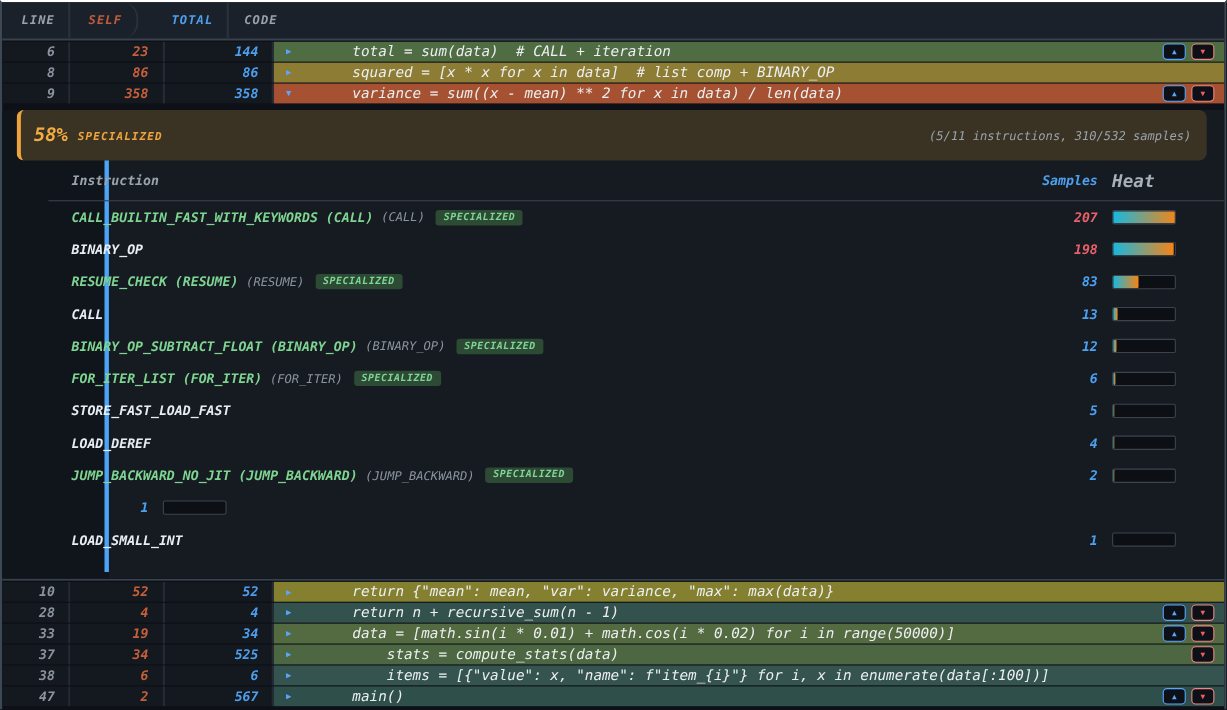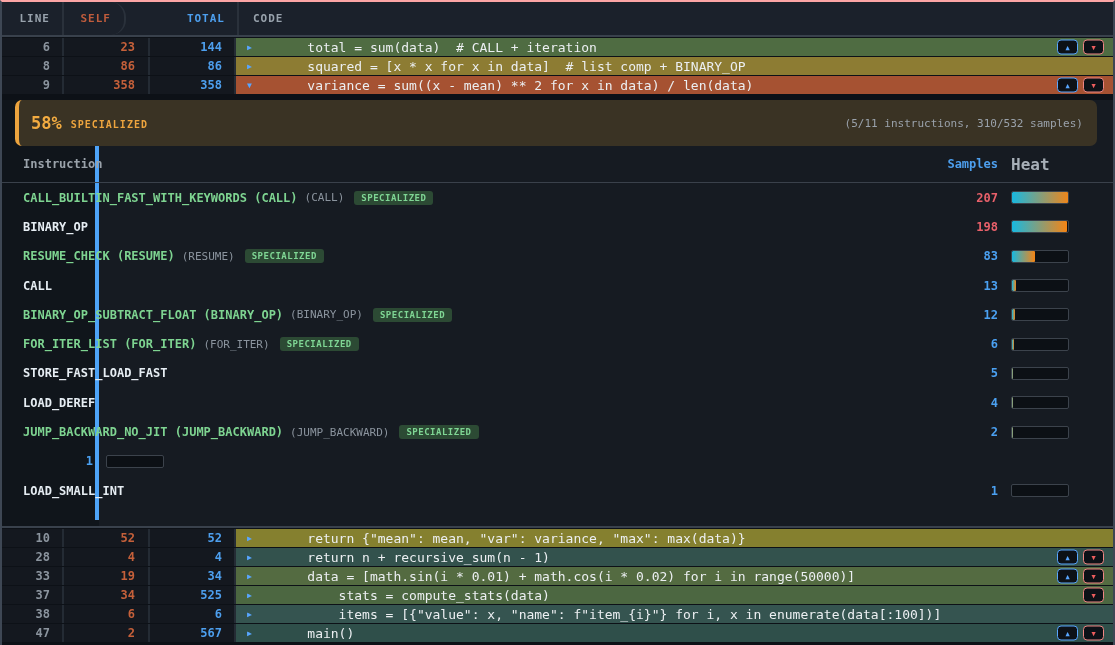--- a/index.html
+++ b/index.html
@@ -1,61 +1,61 @@
 <!DOCTYPE html>
 <html><head>
 <meta charset="utf-8">
 <style>
   * { margin:0; padding:0; box-sizing:border-box; }
   html,body { background:#0d1117; }
   body { font-family:"DejaVu Sans Mono","Liberation Mono",monospace; }
   .app { position:relative; width:1115px; height:645px; background:#0d1117; overflow:hidden;
-         border-top:2px solid #fca5a5; border-left:2px solid #3e4754; border-right:2px solid #3e4754; }
+         border-top:2px solid #ffffff; border-left:2px solid #3e4754; border-right:2px solid #3e4754;font-style:italic; }
 
   
   .thead { display:flex; height:35px; background:#1b212b; border-bottom:2px solid #39414c; }
   .thead .cell { display:flex; align-items:center; font-size:11px; font-weight:bold; letter-spacing:1px; }
   .col-line { width:62px; justify-content:flex-end; padding-right:12px; }
   .col-self { width:62px; justify-content:flex-end; padding-right:13px;border-radius:15px; }
-  .col-total{ width:113px; justify-content:flex-end; padding-right:12px;text-align:center; }
+  .col-total{ width:82px; justify-content:flex-end; padding-right:12px;text-align:center; }
   .col-code { flex:1; padding-left:14px; }
   .thead .cell:not(:last-child){ border-right:2px solid #2a313b; }
   .h-line,.h-code { color:#98a2ac; }
   .h-self { color:#c05c3c; }
   .h-total{ color:#4d9fee; }
 
   
   .crow { display:flex; height:19px; border-top:1px solid #0d1117; }
   .crow .num { display:flex; align-items:center; justify-content:flex-end; background:#14181f;
                font-size:12px; font-weight:bold; line-height:19px; }
   .crow .num:not(.n-total){ border-right:2px solid #242b34; }
   .crow .n-line { width:62px; padding-right:12px; color:#8b949e; }
   .crow .n-self { width:86px; padding-right:13px; color:#c5603a; }
-  .crow .n-total{ width:86px; padding-right:12px; color:#4d9fee; border-right:2px solid #242b34; }
+  .crow .n-total{ width:99px; padding-right:12px; color:#4d9fee; border-right:2px solid #242b34; }
   .crow .code-cell { flex:1; position:relative; overflow:hidden; }
   .expander { position:absolute; left:11px; top:50%; transform:translateY(-50%); font-size:8px; color:#58a6ff; }
   .code-text { white-space:pre; font-size:13px; line-height:19px; color:#eceff2; padding-left:40px; display:block; }
   .row-btns { position:absolute; right:9px; top:50%; transform:translateY(-50%); display:flex; gap:5px; }
   .btn { width:21px; height:15px; display:flex; align-items:center; justify-content:center;
          font-size:7px; border-radius:4px; background:#0d1117; cursor:pointer; }
   .btn-up   { border:1px solid #58a6ff; color:#58a6ff; }
   .btn-down { border:1px solid #ef8683; color:#f05e5e; }
 
   
   .panel { position:relative; height:426px; background:#10151b; }
   .panel-main { position:absolute; left:97px; right:0; top:0; bottom:0; background:#161b22; }
   .blue-bar { position:absolute; left:93px; top:0; width:4px; height:420px; background:#4da3f7; }
 
   .banner { margin:6px 16px 0 13px; height:46px; background:#3a3324; border-left:4px solid #eda43e;
             border-radius:7px; display:flex; align-items:center; padding:0 14px 0 12px; }
   .banner-pct { font-size:17px; font-weight:bold; color:#f3ac41; }
   .banner-label { font-size:10px; font-weight:bold; color:#eda43e; letter-spacing:1px; margin-left:9px; padding-top:3px; }
   .banner-right { margin-left:auto; font-size:11px; color:#9aa2ab; }
 
-  .itable { margin:0 0 0 0; }
+  .itable { margin:0 0 0 0;padding-left:42px; }
   .irow, .ihead { display:flex; align-items:center; padding-left:21px; padding-right:16px; }
   .ihead { height:37px; border-bottom:1px solid #3a414b; }
   .ihead .ih-name { flex:1; font-size:12px; font-weight:bold; color:#9aa2aa; }
   .ihead .ih-samples { width:70px; text-align:right; font-size:12px; font-weight:bold; color:#4d9fee; }
   .ihead .ih-heat { width:99px; padding-left:13px; font-size:16px; font-weight:bold; color:#a8b0b8; }
   .irow { height:29.3px; }
   .i-name { flex:1; display:flex; align-items:center; min-width:0; }
   .i-opname { font-size:12px; font-weight:bold; color:#e6edf3; white-space:nowrap; }
   .i-opname.spec { color:#7ed491; }
   .i-hint { font-size:11px; color:#8b949e; margin-left:7px; white-space:nowrap; }

